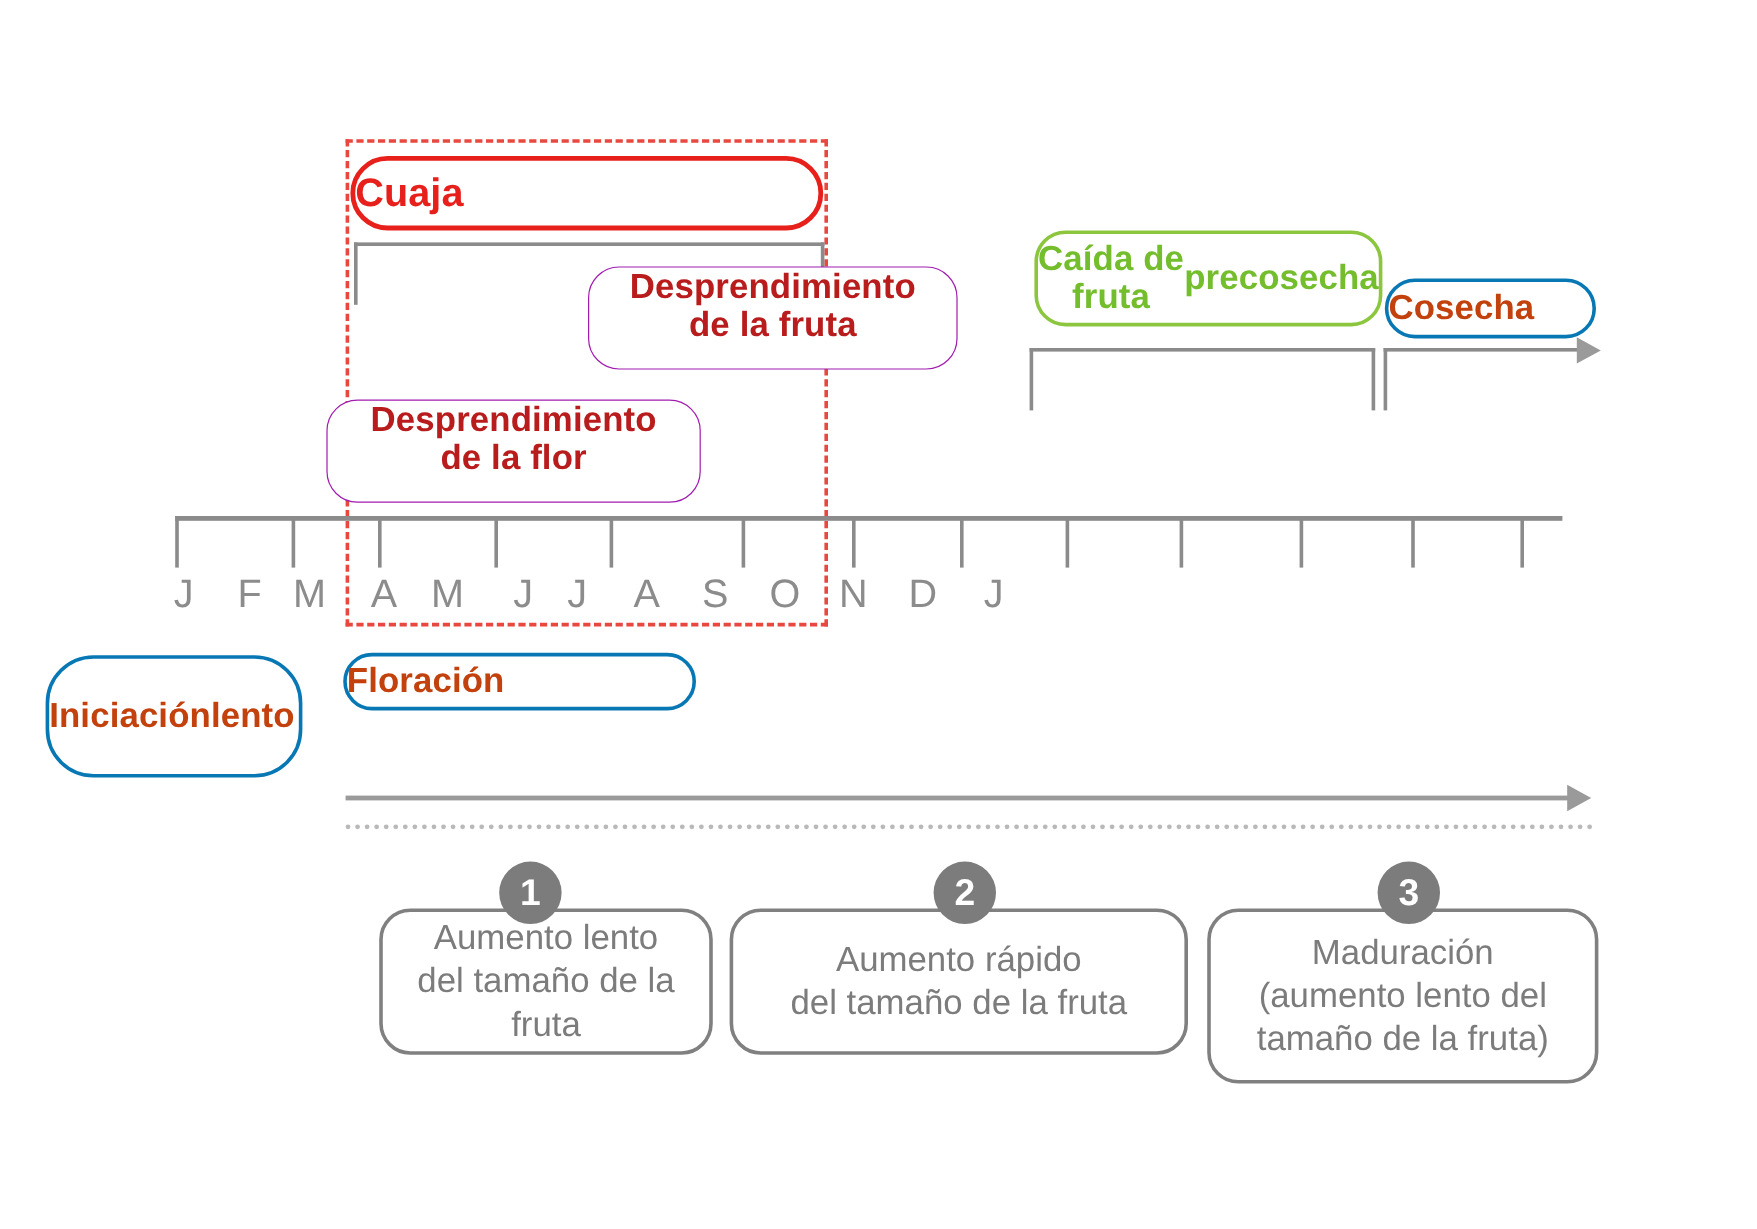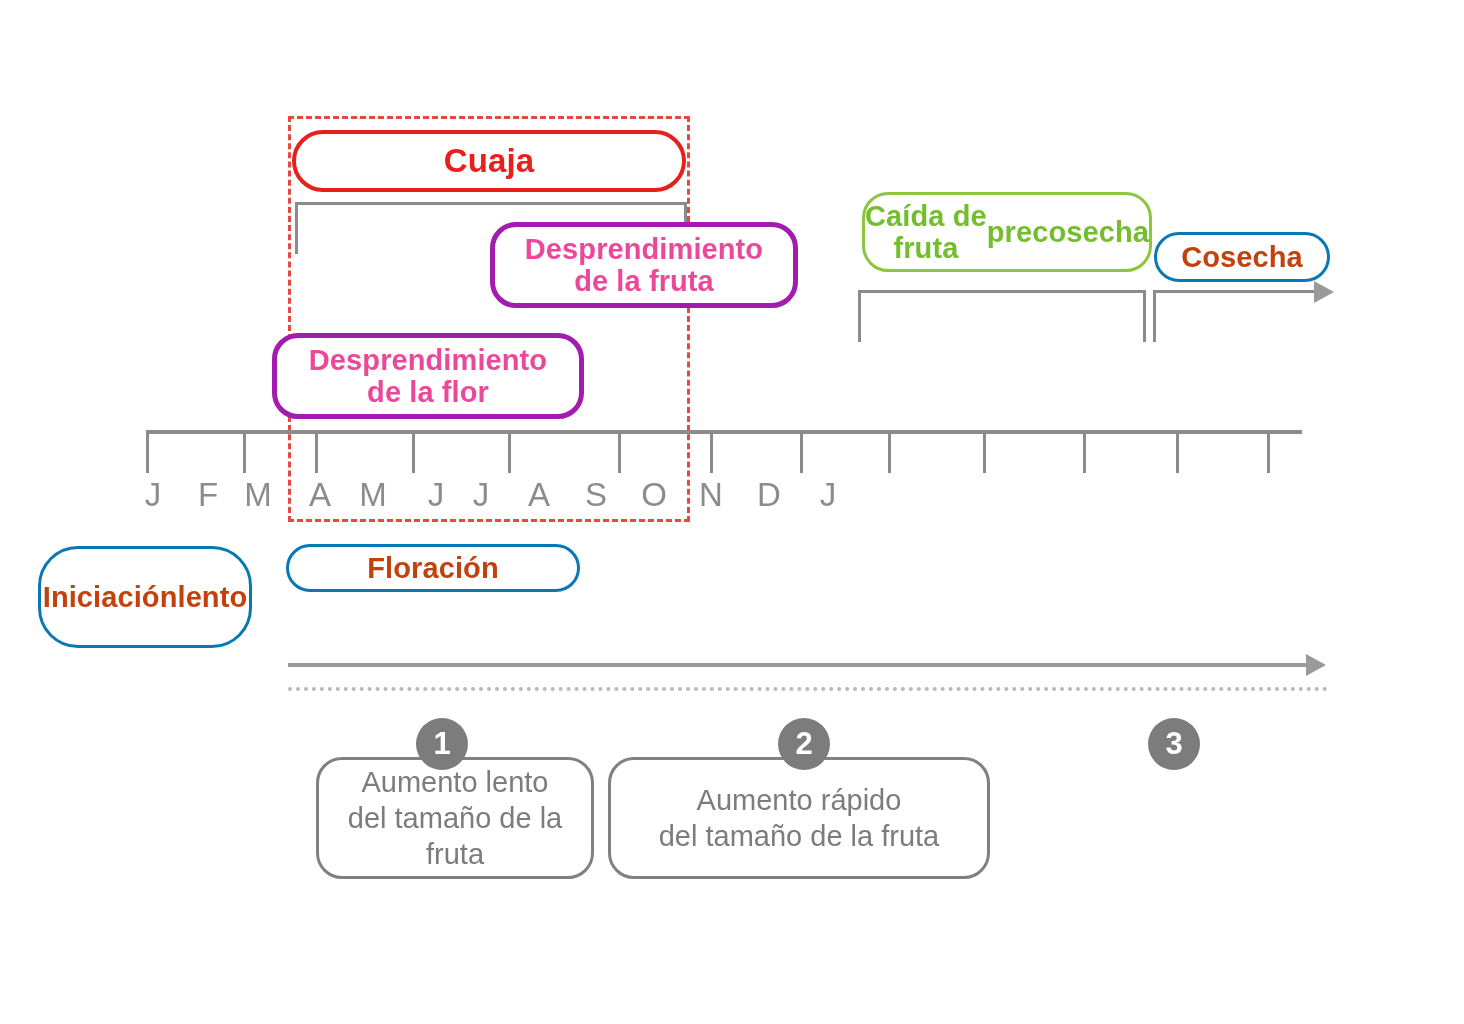--- a/index.html
+++ b/index.html
@@ -14,41 +14,41 @@
     background:#ffffff;
     overflow:hidden;
   }
 
   
   .pill{
     position:absolute;
     box-sizing:border-box;
     display:flex;
     align-items:center;
-    justify-content:center;
+    justify-content:flex-start;
     text-align:center;
     background:#ffffff;
     font-weight:bold;
     line-height:1.12;
     letter-spacing:.1px;
   }
 
   
   .pill-cuaja{
     border:4px solid #e8201c;
     border-radius:40px;
     color:#e8201c;
     font-size:33px;
   }
 
   
   .pill-green-dark{
-    border:5px solid #a21caf;
+    border:1px solid #a21caf;
     border-radius:26px;
-    color:#ec4899;
+    color:#b91c1c;
     font-size:29px;
   }
 
   
   .pill-green-light{
     border:3px solid #8cc63e;
     border-radius:26px;
     color:#74bd2c;
     font-size:29px;
   }
@@ -250,14 +250,17 @@
 
   <div class="stage-num" style="left:416px; top:718px;">1</div>
   <div class="stage-box" style="left:292px; top:757px; width:278px; height:122px;margin-left:24px;">Aumento lento
 del tamaño de la fruta</div>
 
   <div class="stage-num" style="left:778px; top:718px;">2</div>
   <div class="stage-box" style="left:608px; top:757px; width:382px; height:122px;">Aumento rápido
 del tamaño de la fruta</div>
 
   <div class="stage-num" style="left:1148px; top:718px;">3</div>
+  <div class="stage-box" style="left:1006px; top:757px; width:326px; height:146px;">Maduración
+(aumento lento del
+tamaño de la fruta)</div>
 
 </div>
 
 </body></html>

